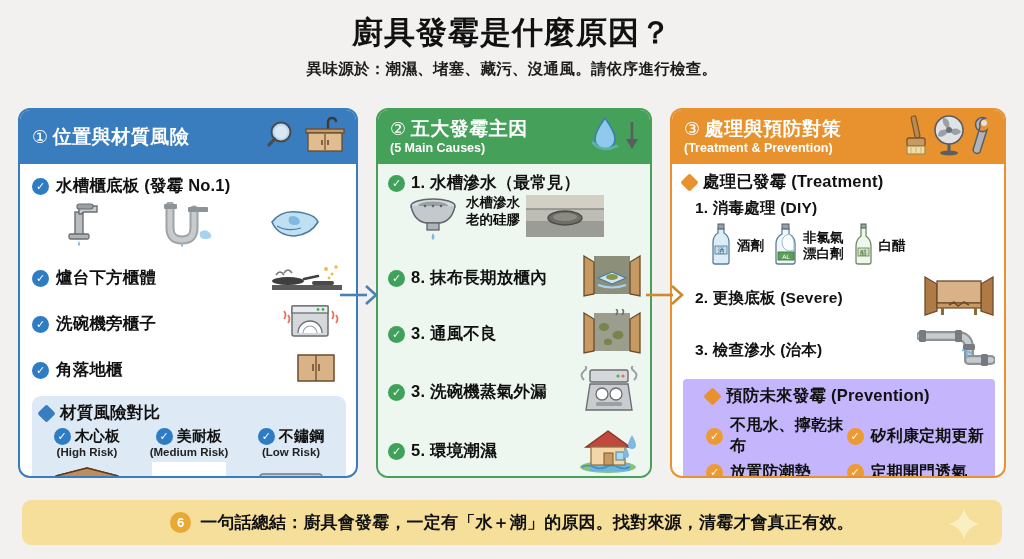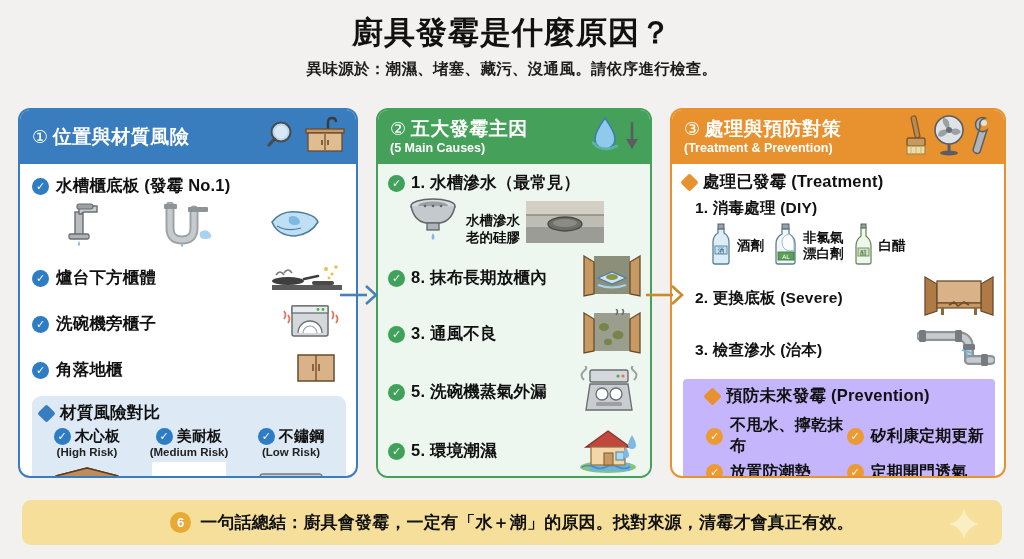--- a/index.html
+++ b/index.html
@@ -117,21 +117,21 @@
   .matcol .hdr { display: flex; align-items: center; justify-content: center; gap: 4px; }
   .matcol .hdr .lbl { font-size: 15px; }
   .matrisk { font-size: 11.5px; font-weight: bold; color: #222; line-height: 1.1; margin-top: 0px; }
   .matimg { margin-top: 3px; display: flex; justify-content: center; }
 
   
   .p2 .pbody { background: #EEF7EF; padding: 6px 8px 4px 10px; justify-content: flex-start; }
   .cause { margin-top: 2px; }
   .cause-head { display: flex; align-items: center; gap: 6px; }
   .cause-head .lbl { font-size: 16.5px; }
-  .cause-illu { display: flex; align-items: flex-end; gap: 6px; padding-left: 18px; margin-top: 1px; }
+  .cause-illu { display: flex; align-items: flex-start; gap: 6px; padding-left: 18px; margin-top: 1px; }
   .callout { font-size: 13.5px; font-weight: bold; color: #111; line-height: 1.25; }
   .cause-line { display: flex; align-items: center; justify-content: space-between; gap: 6px; }
 
   
   .p3 .pbody { padding: 7px 9px 5px 11px; }
   .treat-head { display: flex; align-items: center; gap: 7px; }
   .t-item { display: flex; align-items: center; justify-content: space-between; margin-top: 5px; padding-left: 12px; }
   .t-item .lbl { font-size: 15.5px; }
   .agents { display: flex; align-items: center; gap: 9px; padding-left: 26px; margin-top: 3px; }
   .agent { display: flex; align-items: center; gap: 4px; }
@@ -466,21 +466,21 @@
                 <path d="M34 6 q3 -4 0 -6 M40 6 q3 -4 0 -6" fill="none" stroke="#6A6E72" stroke-width="1.6"></path>
               </svg>
             </span>
           </div>
         </div>
 
         <div class="cause" style="margin-top:7px">
           <div class="cause-line">
             <div class="cause-head">
               <span class="chk chk-green">✓</span>
-              <span class="lbl">5. 洗碗機蒸氣外漏</span>
+              <span class="lbl">3. 洗碗機蒸氣外漏</span>
             </div>
             <span>
               <svg width="66" height="48" viewBox="0 0 66 48">
                 <rect x="14" y="4" width="38" height="12" rx="2" fill="#D4D8DB" stroke="#6A6E72" stroke-width="1.4"></rect>
                 <circle cx="42" cy="10" r="1.6" fill="#4CAF50"></circle>
                 <circle cx="47" cy="10" r="1.6" fill="#E4735C"></circle>
                 <polygon points="10,44 56,44 52,18 14,18" fill="#C9CDD0" stroke="#6A6E72" stroke-width="1.4"></polygon>
                 <circle cx="26" cy="28" r="6" fill="#fff" stroke="#6A6E72" stroke-width="1.3"></circle>
                 <circle cx="40" cy="28" r="6" fill="#fff" stroke="#6A6E72" stroke-width="1.3"></circle>
                 <rect x="20" y="36" width="26" height="4" rx="1.5" fill="#9AA0A4"></rect>

